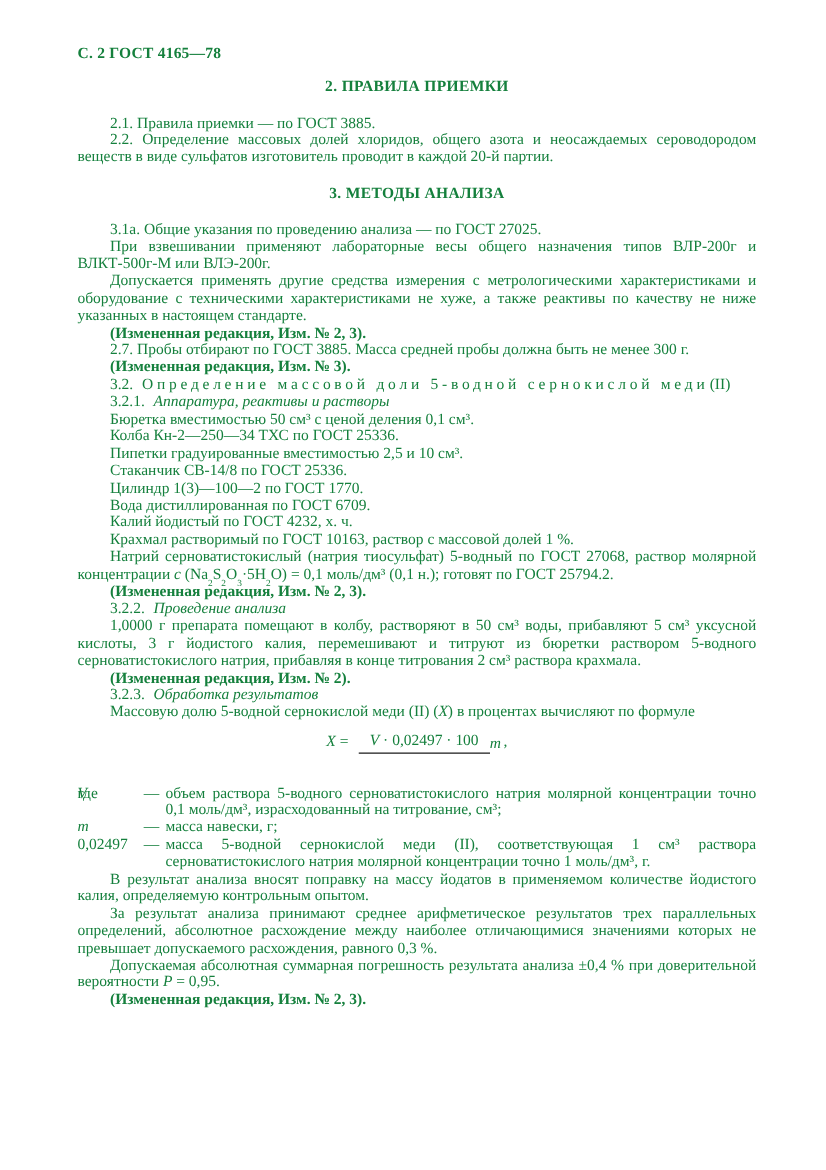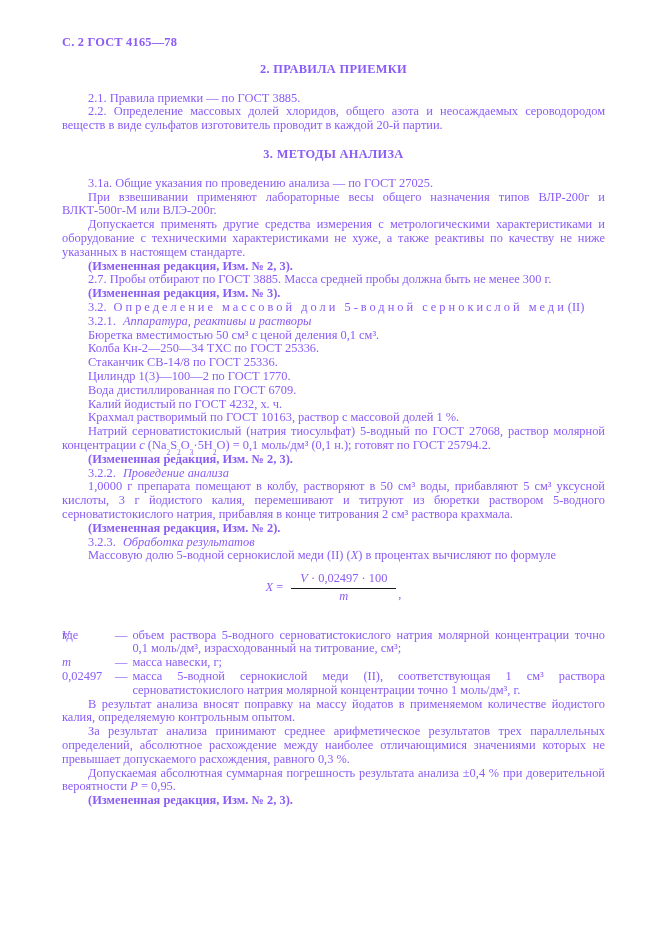--- a/index.html
+++ b/index.html
@@ -1,35 +1,35 @@
 <!DOCTYPE html>
 <html lang="ru"><head>
 <meta charset="utf-8">
 <style>
   html,body{margin:0;padding:0;background:#ffffff;}
   body{width:661px;height:936px;overflow:hidden;}
   .page{
     box-sizing:border-box;width:661px;height:808px;
     padding:36px 56px 0 62px;
     font-family:"Liberation Serif","DejaVu Serif",serif;
-    font-size:12.4px;line-height:13.8px;color:#8b5cf6;
+    font-size:12.4px;line-height:13.8px;color:#15803d;
   }
   p{margin:0;padding:0;}
   .indent{text-indent:26px;}
   .just{text-align:justify;}
   .bold{font-weight:bold;}
   .it{font-style:italic;}
   .hdr{font-weight:bold;letter-spacing:.2px;}
   .sec-heading{font-weight:bold;text-align:center;margin:15px 0 15px;letter-spacing:.3px;}
   .h32 .spaced{letter-spacing:3px;margin:0 1px 0 7px;}
   .subhead .it{margin-left:7px;}
   sub{font-size:7.5px;line-height:0;position:relative;top:2.5px;}
   .formula{display:flex;justify-content:center;align-items:center;margin:9px 0 25px;}
   .f-eq{white-space:pre;}
-  .frac{display:inline-flex;flex-direction:column;align-items:center;margin-left:5px;}
+  .frac{display:inline-flex;align-items:center;margin-left:5px;}
   .fnum{padding:0 9px 2px;border-bottom:1px solid #1b1b1b;}
   .fden{padding-top:1px;}
   .f-comma{align-self:flex-end;padding:0 0 2px 2px;}
   .deflist{position:relative;}
   .def-row{display:flex;}
   .def-term{flex:0 0 48px;text-align:left;white-space:nowrap;}
   .where{position:absolute;left:0;top:0;}
   .def-dash{flex:none;padding:0 5px;}
   .def-text{flex:1;text-align:justify;}
 </style>
@@ -53,20 +53,21 @@
   <p class="indent bold">(Измененная редакция, Изм. № 2, 3).</p>
   <p class="indent">2.7. Пробы отбирают по ГОСТ 3885. Масса средней пробы должна быть не менее 300 г.</p>
   <p class="indent bold">(Измененная редакция, Изм. № 3).</p>
 
   <p class="indent h32"><span>3.2.</span><span class="spaced">Определение массовой доли 5-водной сернокислой меди</span><span>(II)</span></p>
 
   <p class="indent subhead"><span>3.2.1.</span><span class="it">Аппаратура, реактивы и растворы</span></p>
 
   <p class="indent">Бюретка вместимостью 50 см³ с ценой деления 0,1 см³.</p>
   <p class="indent">Колба Кн-2—250—34 ТХС по ГОСТ 25336.</p>
+  <p class="indent">Пипетки градуированные вместимостью 2,5 и 10 см³.</p>
   <p class="indent">Стаканчик СВ-14/8 по ГОСТ 25336.</p>
   <p class="indent">Цилиндр 1(3)—100—2 по ГОСТ 1770.</p>
   <p class="indent">Вода дистиллированная по ГОСТ 6709.</p>
   <p class="indent">Калий йодистый по ГОСТ 4232, х. ч.</p>
   <p class="indent">Крахмал растворимый по ГОСТ 10163, раствор с массовой долей 1 %.</p>
 
   <p class="indent just"><span>Натрий серноватистокислый (натрия тиосульфат) 5-водный по ГОСТ 27068, раствор молярной концентрации </span><span class="it">с</span><span> (Na</span><sub>2</sub><span>S</span><sub>2</sub><span>O</span><sub>3</sub><span>·5H</span><sub>2</sub><span>O) = 0,1 моль/дм³ (0,1 н.); готовят по ГОСТ 25794.2.</span></p>
 
   <p class="indent bold">(Измененная редакция, Изм. № 2, 3).</p>
 

